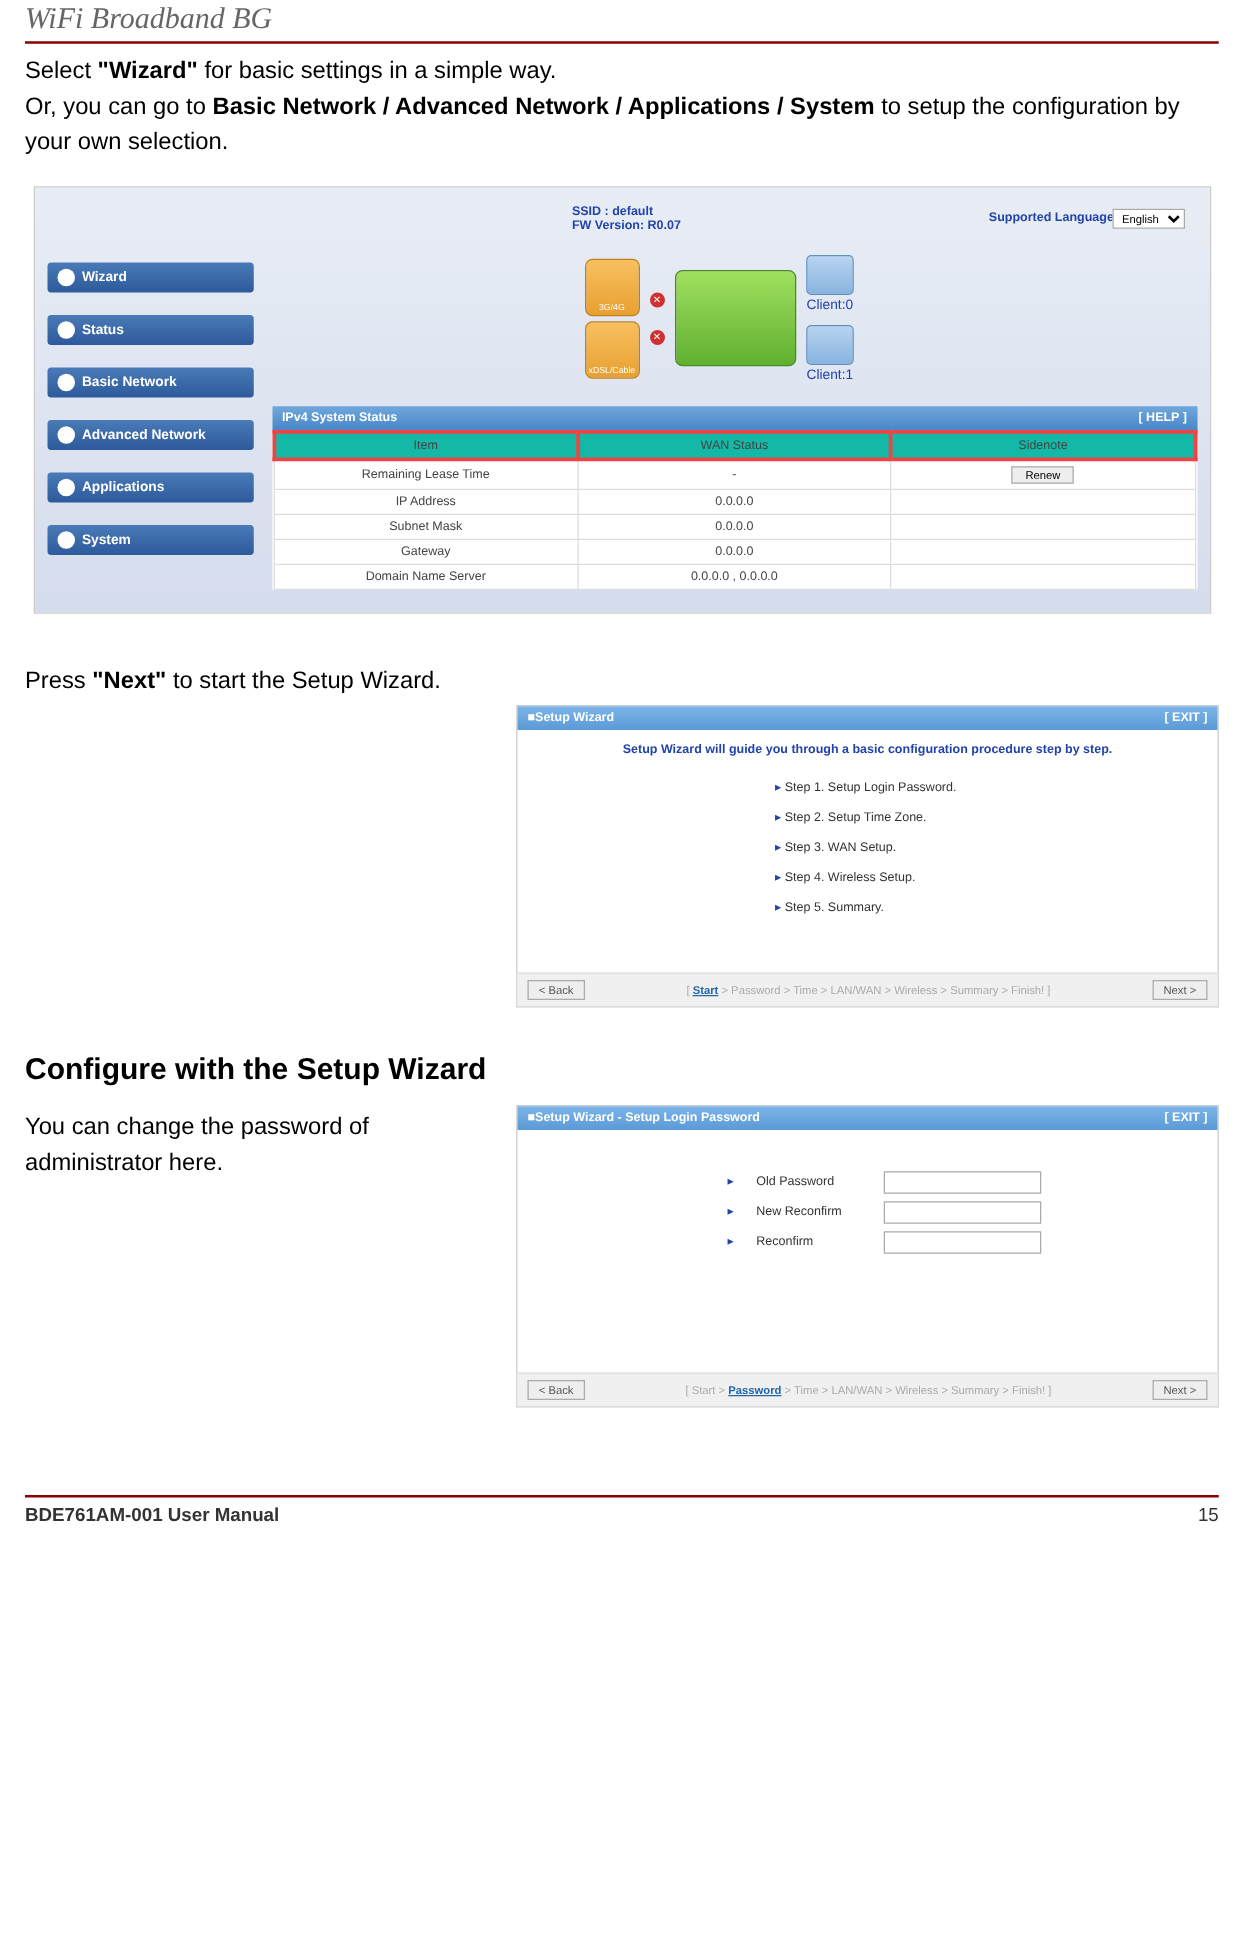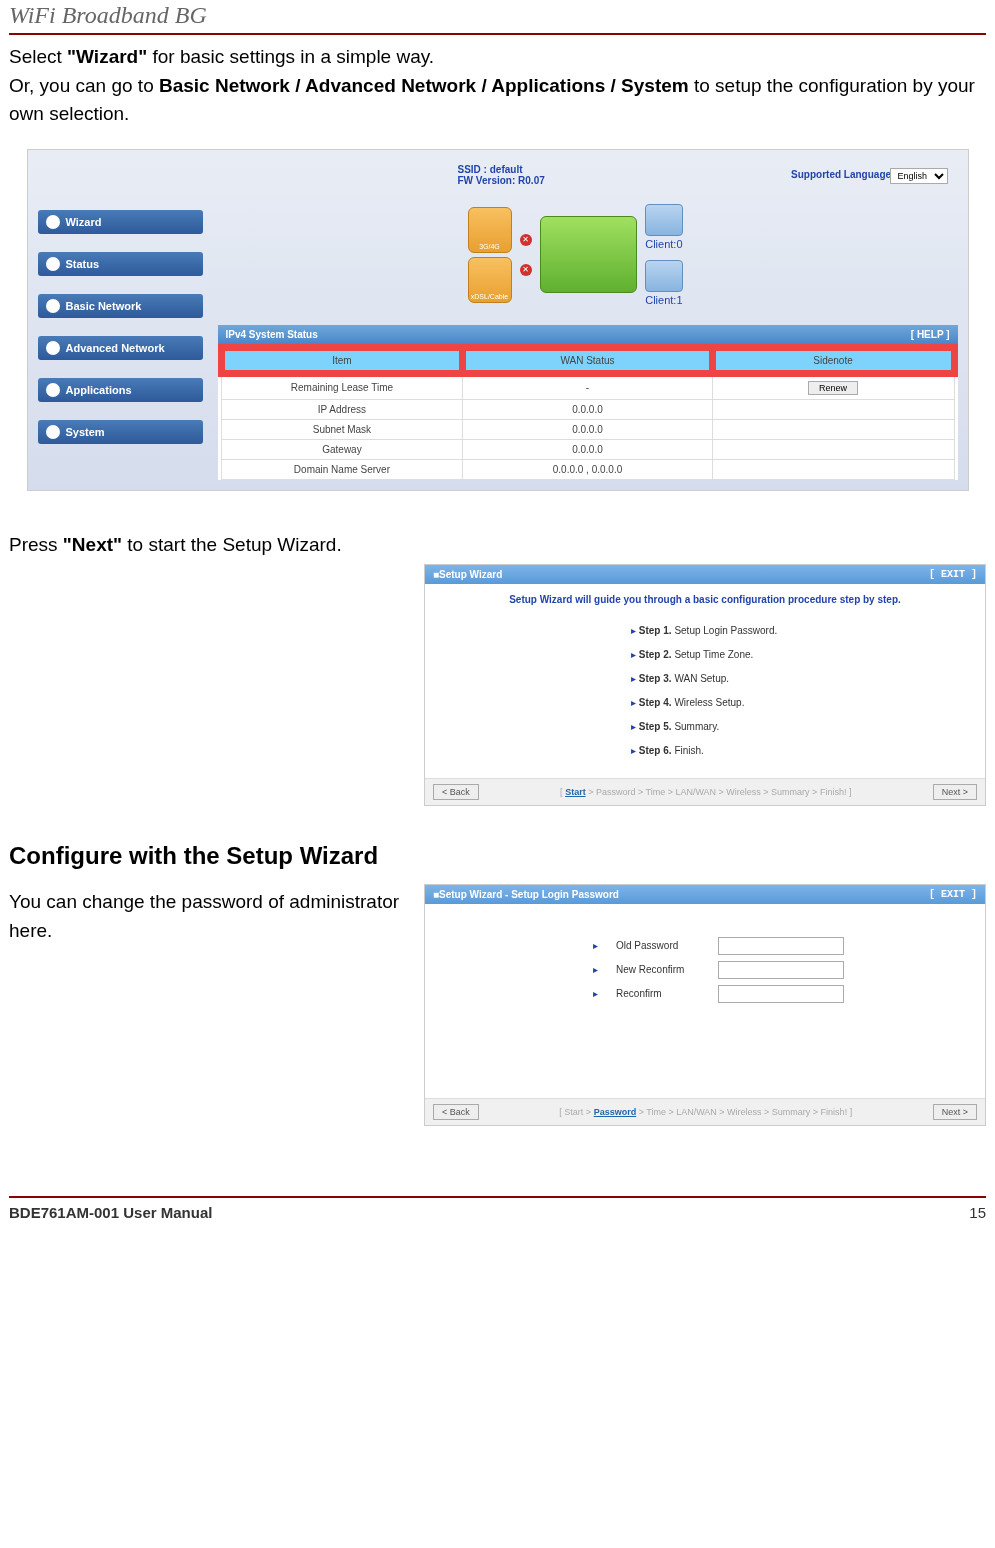--- a/index.html
+++ b/index.html
@@ -1,16 +1,16 @@
 <!DOCTYPE html>
 <html><head>
 <meta charset="utf-8">
 <style>
 body { margin: 0; padding: 0; font-family: Arial, sans-serif; width: 995px; background: #fff; }
-.page { padding: 0 9px; }
+.page { padding: 0 20px; }
 .header-title { font-style: italic; font-family: Georgia, serif; font-size: 24px; color: #666; padding: 2px 0 4px 0; }
 .header-rule { border-top: 2px solid #8B0000; margin: 0 0 8px 0; }
 .body-text { font-size: 19px; color: #000; line-height: 1.5; }
 .bold { font-weight: bold; }
 .screenshot1 { width: 940px; height: 340px; margin: 20px auto; background: linear-gradient(to bottom, #e8edf5, #d5dcec); position: relative; border: 1px solid #ccc; }
 .s1-top { position: absolute; top: 14px; left: 430px; right: 20px; font-size: 10px; color: #2244aa; display: flex; }
 .s1-top .lcol { width: 220px; }
 .s1-top .rcol { margin-left: auto; display: flex; align-items: center; gap: 6px; }
 .s1-logout { background: #eee; border: 1px solid #aaa; font-size: 9px; padding: 1px 6px; }
 .s1-lang { background: #fff; border: 1px solid #aaa; font-size: 9px; padding: 1px 3px; }
@@ -21,30 +21,30 @@
 .s1-diag-col { display: flex; flex-direction: column; gap: 4px; }
 .s1-diag-box { width: 42px; height: 42px; background: linear-gradient(to bottom, #f8c060, #e8a030); border-radius: 6px; border: 1px solid #c08020; font-size: 7px; color: #fff; display: flex; align-items: flex-end; justify-content: center; padding-bottom: 2px; }
 .s1-router { width: 95px; height: 75px; background: linear-gradient(to bottom, #a0e060, #60b030); border-radius: 6px; border: 1px solid #4a8a20; }
 .s1-client { font-size: 11px; color: #2244aa; text-align: right; }
 .s1-client-box { width: 36px; height: 30px; background: linear-gradient(to bottom, #b8d4f0, #88b4e0); border-radius: 4px; border: 1px solid #6090c0; margin-bottom: 2px; }
 .s1-x { width: 12px; height: 12px; border-radius: 50%; background: #d03030; color: #fff; font-size: 8px; display: flex; align-items: center; justify-content: center; }
 .s1-panel { position: absolute; left: 190px; right: 10px; top: 175px; }
 .s1-panel-hdr { background: linear-gradient(to bottom, #6fa8dc, #4a86c8); color: #fff; font-size: 10px; font-weight: bold; padding: 4px 8px; display: flex; }
 .s1-panel-hdr .help { margin-left: auto; }
 .s1-table { background: #fff; border-collapse: collapse; width: 100%; font-size: 10px; color: #444; }
-.s1-table th { background: #7dd3fc; font-weight: normal; padding: 4px; border: 7px solid #ef4444; }
+.s1-table th { background: #14b8a6; font-weight: normal; padding: 4px; border: 3px solid #ef4444; }
 .s1-table td { padding: 4px; border: 1px solid #ddd; text-align: center; }
 .s1-renew { background: #eee; border: 1px solid #aaa; font-size: 9px; padding: 1px 10px; }
 .screenshot2 { width: 560px; height: 240px; margin: 5px 0 10px auto; background: #fff; border: 1px solid #ccc; position: relative; }
 .s2-hdr { background: linear-gradient(to bottom, #7db4e8, #5a9ad8); color: #fff; font-size: 10px; font-weight: bold; padding: 4px 8px; display: flex; }
-.s2-hdr .exit { margin-left: auto; font-family: Liberation Mono, monospace; }
+.s2-hdr .exit { margin-left: auto; }
 .s2-msg { font-size: 10px; font-weight: bold; color: #2244aa; text-align: center; padding: 10px 0 14px 0; }
 .s2-steps { padding-left: 206px; font-size: 10px; color: #333; line-height: 2.4; }
 .s2-steps div::before { content: "▸ "; color: #2244aa; }
-.s2-steps .sb { font-weight: bold; }
+.s2-steps .sb { font-weight: normal; }
 .s2-footer { position: absolute; bottom: 0; left: 0; right: 0; background: #f0f0f0; border-top: 1px solid #ddd; padding: 5px 8px; display: flex; align-items: center; font-size: 9px; color: #aaa; gap: 10px; }
 .s2-btn { background: #eee; border: 1px solid #aaa; font-size: 9px; padding: 2px 8px; color: #555; }
 .s2-footer .crumb { flex: 1; text-align: center; }
 .s2-footer .active { color: #2266aa; text-decoration: underline; font-weight: bold; }
 .section-heading { font-size: 24px; font-weight: bold; padding: 26px 0 14px 0; }
 .step-row { display: flex; align-items: flex-start; gap: 20px; }
 .step-left { flex: 1; padding-top: 4px; }
 .step-head { font-size: 19px; font-weight: bold; padding-bottom: 4px; }
 .screenshot3 { width: 560px; height: 240px; background: #fff; border: 1px solid #ccc; position: relative; }
 .s3-fields { padding: 30px 0 0 168px; font-size: 10px; color: #333; line-height: 2.4; }
@@ -180,21 +180,20 @@
         <span>Setup Wizard</span>
         <span class="exit">[ EXIT ]</span>
       </div>
     <div class="s2-msg">Setup Wizard will guide you through a basic configuration procedure step by step.</div>
     <div class="s2-steps">
       <div><span class="sb">Step 1.</span><span> Setup Login Password.</span></div>
       <div><span class="sb">Step 2.</span><span> Setup Time Zone.</span></div>
       <div><span class="sb">Step 3.</span><span> WAN Setup.</span></div>
       <div><span class="sb">Step 4.</span><span> Wireless Setup.</span></div>
       <div><span class="sb">Step 5.</span><span> Summary.</span></div>
-      <div><span class="sb">Step 6.</span><span> Finish.</span></div>
     </div>
     <div class="s2-footer">
       <button class="s2-btn">&lt; Back</button>
       <span class="crumb"><span>[ </span><span class="active">Start</span><span> &gt; Password &gt; Time &gt; LAN/WAN &gt; Wireless &gt; Summary &gt; Finish! ]</span></span>
       <button class="s2-btn">Next &gt;</button>
     </div>
   </div>
 
   <div class="section-heading">Configure with the Setup Wizard</div>
 

